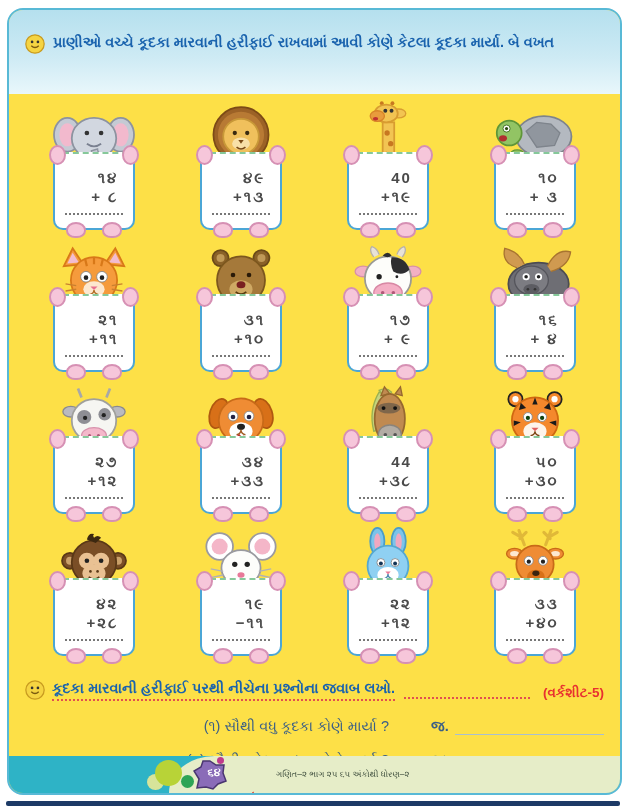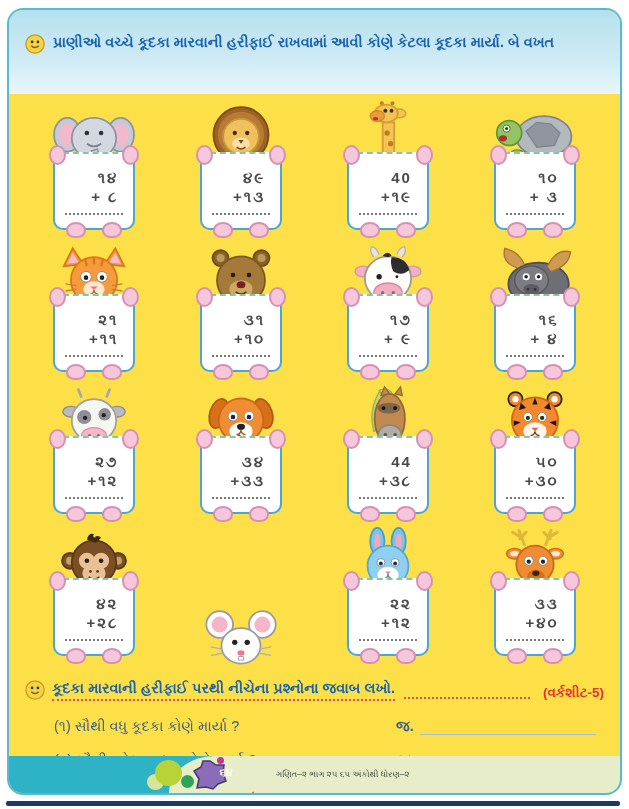--- a/index.html
+++ b/index.html
@@ -30,35 +30,35 @@
   .dotline{width:58px;border-bottom:2px dotted #777;height:4px;margin-top:2px;}
   .paw{position:absolute;top:-9px;width:13px;height:16px;background:#f6c6da;border:2px solid #d690b4;border-radius:50%;}
   .paw-l{left:-6px}.paw-r{right:-6px}
   .foot{position:absolute;bottom:-10px;width:16px;height:12px;background:#f6c6da;border:2px solid #d690b4;border-radius:50% 50% 45% 45%;}
   .foot-l{left:11px}.foot-r{right:11px}
   
   .section2{padding:12px 16px 0 16px;}
   .s2head{display:flex;align-items:flex-end;gap:7px;}
   .s2head .smiley{margin-bottom:1px;}
   .s2title{font-size:14.5px;font-weight:bold;color:#1a63ae;border-bottom:2px dotted #e05050;padding-bottom:2px;}
-  .qrow{display:flex;align-items:flex-end;margin-top:17px;margin-left:29px;color:#3b5f86;font-size:14.5px;}
+  .qrow{display:flex;align-items:flex-end;margin-top:17px;margin-left:64px;color:#3b5f86;font-size:14.5px;text-align:right;}
   .qtext{flex:0 0 300px;}
   .ans{display:flex;align-items:flex-end;gap:6px;margin-left:42px;width:200px;}
   .alabel{font-weight:bold;color:#3b5f86;}
   .ansline{flex:1;border-bottom:1.5px solid #a8bfd2;height:13px;}
   
   .footer{position:absolute;left:0;right:0;bottom:0;height:37px;background:#2eb3c6;}
   .olive{position:absolute;left:160px;right:0;top:0;bottom:0;background:#e6edc8;border-top-left-radius:52px 42px;}
   .c{position:absolute;border-radius:50%;}
   .c1{width:27px;height:26px;left:146px;top:4px;background:#b8d337;}
   .c2{width:17px;height:16px;left:138px;top:18px;background:#d7e49a;}
   .c3{width:13px;height:13px;left:172px;top:19px;background:#2ea456;}
   .c4{width:7px;height:7px;left:208px;top:1px;background:#c03a8c;}
   .badge{position:absolute;left:184px;top:4px;width:34px;height:29px;}
-  .badge span{position:absolute;left:16px;top:6px;width:100%;text-align:center;color:#fff;font-size:11px;font-weight:bold;}
+  .badge span{position:absolute;left:4px;top:6px;width:100%;text-align:center;color:#fff;font-size:11px;font-weight:bold;}
   .ftextwrap{position:absolute;left:226px;top:0;bottom:0;display:flex;align-items:center;gap:5px;}
   .brand{color:#e03020;font-size:11px;font-weight:bold;margin-top:46px;}
   .ftext{color:#3a4a3a;font-size:8.5px;}
   .bottom-rule{position:absolute;left:6px;right:9px;bottom:3px;height:5px;background:#1d3a66;border-radius:2px;}
 </style>
 </head>
 <body>
 
 <div class="frame">
 
@@ -402,20 +402,29 @@
             <circle cx="26" cy="22" r="9" fill="#f4b6c8"></circle>
             <circle cx="74" cy="22" r="15" fill="#fff" stroke="#9a9aa0" stroke-width="2"></circle>
             <circle cx="74" cy="22" r="9" fill="#f4b6c8"></circle>
             <ellipse cx="50" cy="46" rx="22" ry="20" fill="#fdfdfb" stroke="#9a9aa0" stroke-width="2"></ellipse>
             <circle cx="43" cy="42" r="3" fill="#222"></circle>
             <circle cx="57" cy="42" r="3" fill="#222"></circle>
             <ellipse cx="50" cy="54" rx="4" ry="3" fill="#e87898"></ellipse>
             <path d="M30 50 l-14 -3 M30 54 l-14 3 M70 50 l14 -3 M70 54 l14 3" stroke="#b0b0b6" stroke-width="1.5"></path>
             <path d="M47 58 h6 v4 h-6z" fill="#fff" stroke="#9a9aa0" stroke-width="1"></path>
           </svg></div>
+    <div class="board">
+      <span class="paw paw-l"></span>
+      <span class="paw paw-r"></span>
+      <div class="num top">૧૯</div>
+      <div class="num bot">−૧૧</div>
+      <div class="dotline"></div>
+      <span class="foot foot-l"></span>
+      <span class="foot foot-r"></span>
+    </div>
   </div>
       <div class="cell">
     <div class="animal"><svg viewBox="0 0 100 72">
             <ellipse cx="38" cy="16" rx="8" ry="15" fill="#7cc4ea" stroke="#4a9cc8" stroke-width="2"></ellipse>
             <ellipse cx="62" cy="16" rx="8" ry="15" fill="#7cc4ea" stroke="#4a9cc8" stroke-width="2"></ellipse>
             <ellipse cx="38" cy="17" rx="3.5" ry="10" fill="#f0a8c0"></ellipse>
             <ellipse cx="62" cy="17" rx="3.5" ry="10" fill="#f0a8c0"></ellipse>
             <circle cx="50" cy="44" r="23" fill="#8fd0f2" stroke="#55a8d0" stroke-width="2"></circle>
             <circle cx="42" cy="40" r="4.5" fill="#fff" stroke="#888" stroke-width="1"></circle>
             <circle cx="58" cy="40" r="4.5" fill="#fff" stroke="#888" stroke-width="1"></circle>

